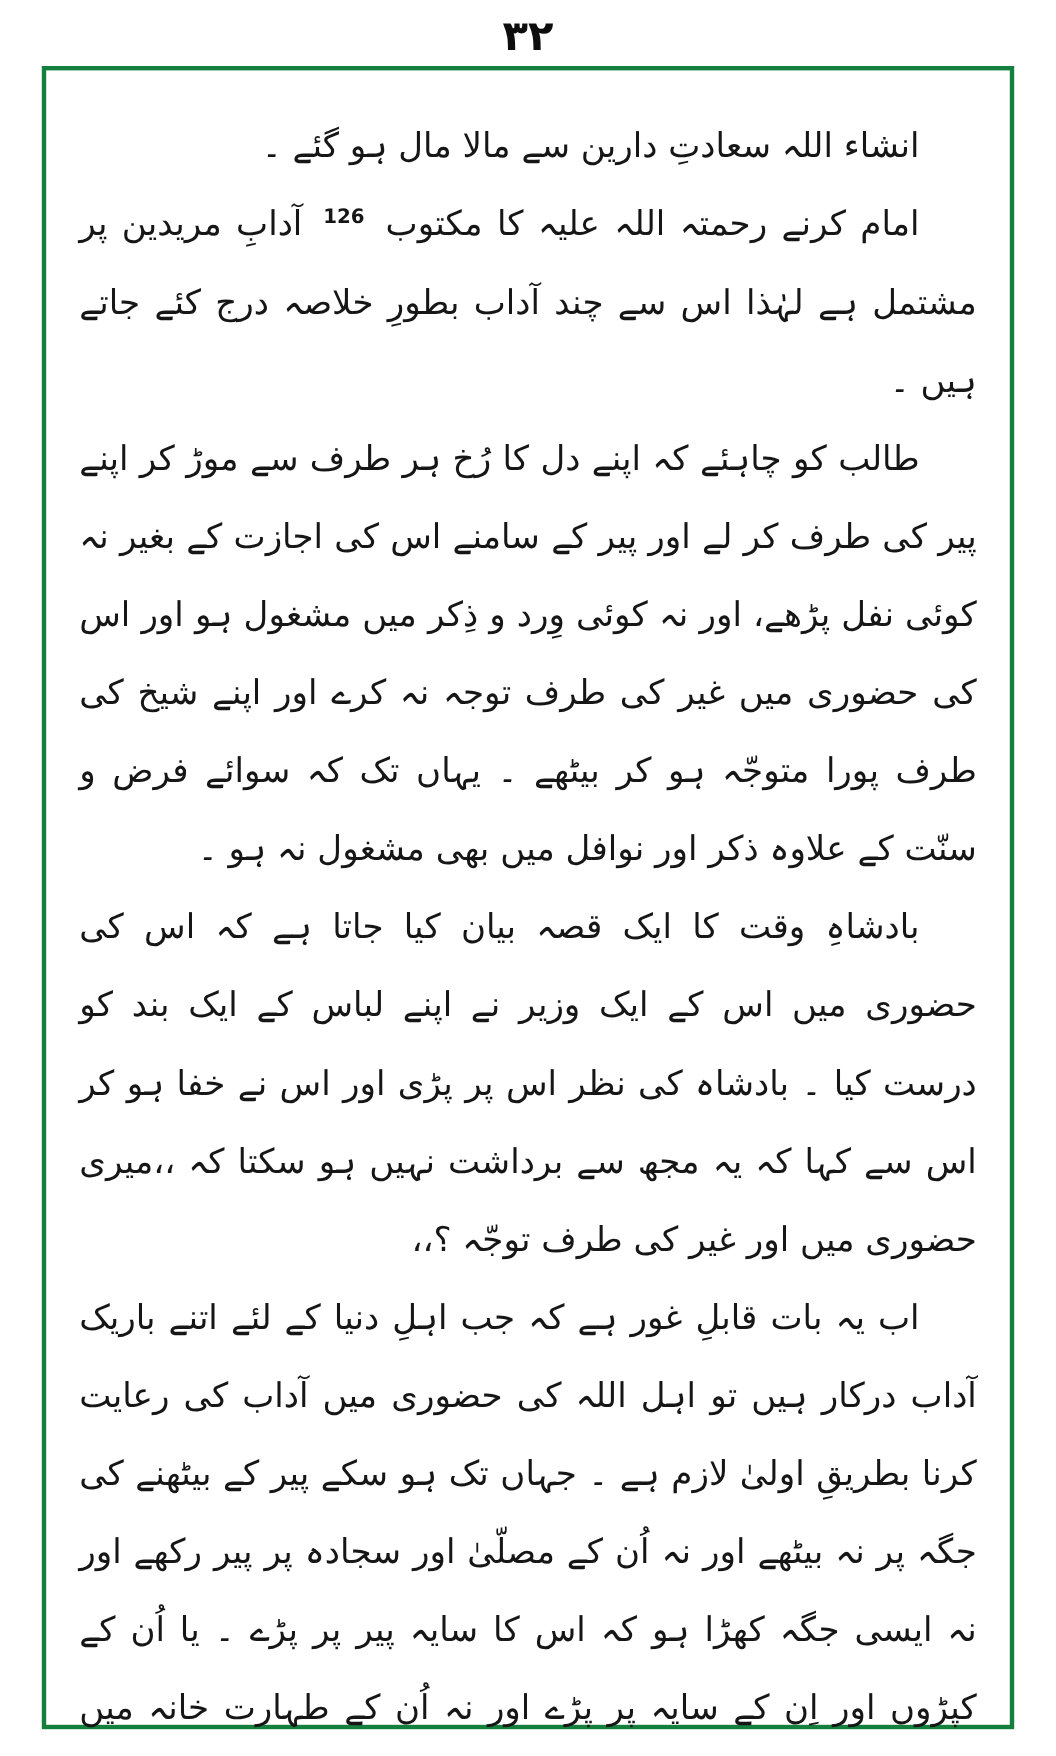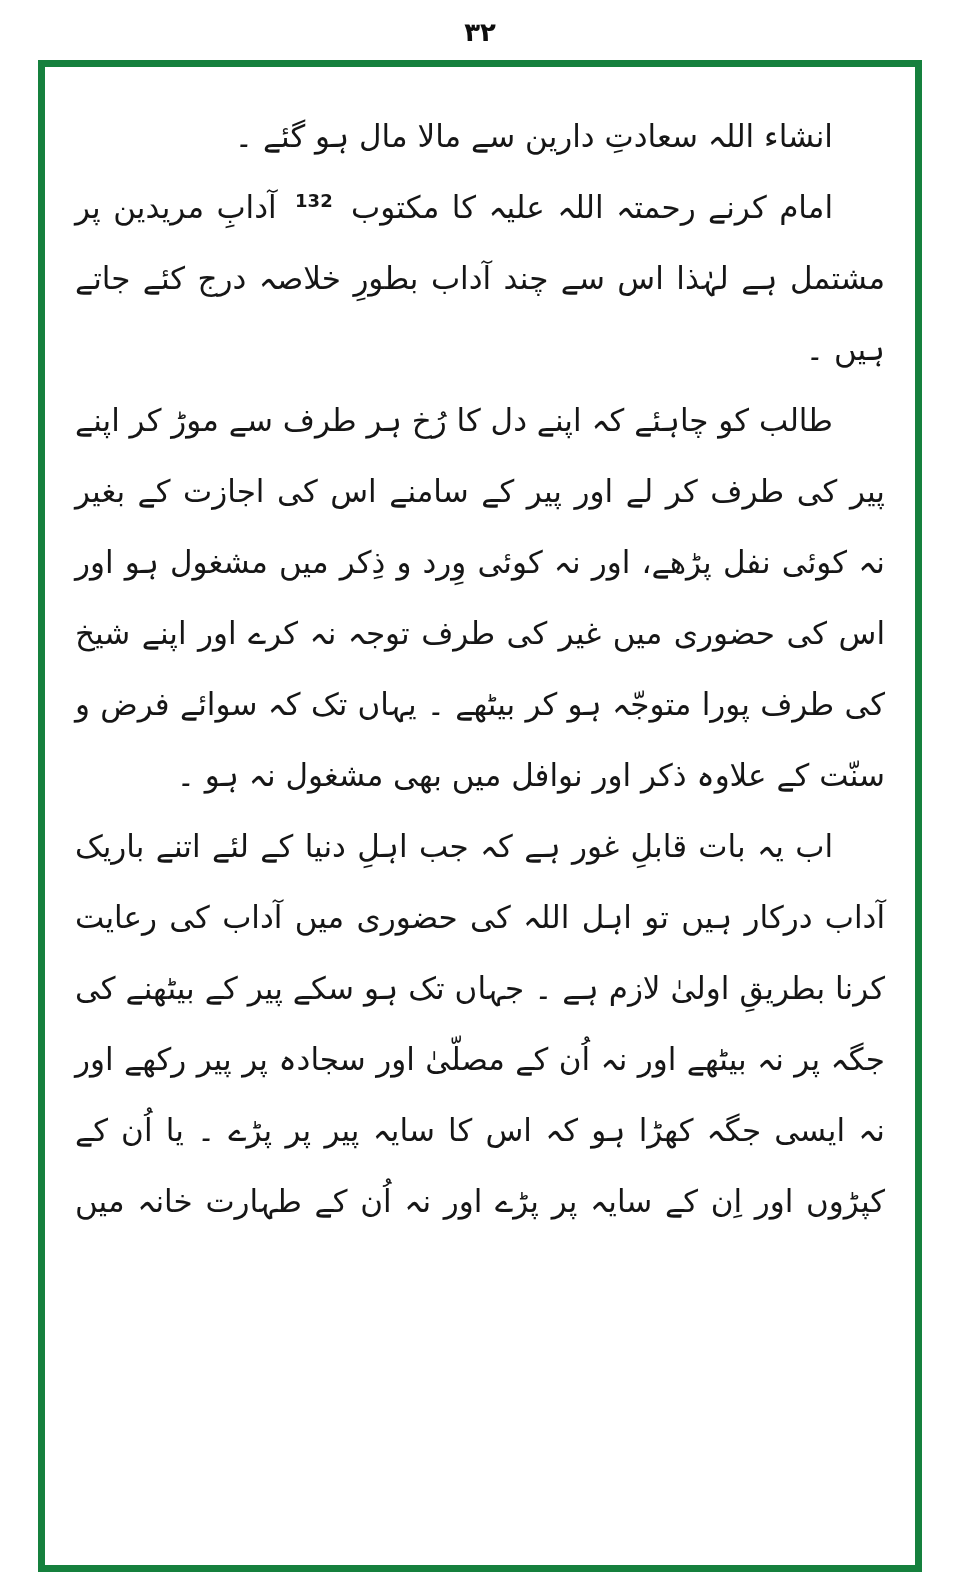--- a/index.html
+++ b/index.html
@@ -14,35 +14,35 @@
   }
   .page {
     position: relative;
     width: 960px;
     height: 1596px;
     background: #ffffff;
     box-sizing: border-box;
   }
   .page-number {
     text-align: center;
-    font-size: 26px;
+    font-size: 38px;
     font-weight: bold;
     padding-top: 8px;
     height: 48px;
     line-height: 48px;
     color: #0d0d0d;
     letter-spacing: 2px;
   }
   .frame {
     position: absolute;
     top: 60px;
     left: 38px;
     right: 38px;
     bottom: 24px;
-    border: 7px solid #15803d;
+    border: 4px solid #15803d;
     box-sizing: border-box;
     padding: 34px 30px 20px 30px;
     background: #ffffff;
   }
   .text {
     direction: rtl;
     text-align: justify;
     font-size: 31px;
     line-height: 71px;
     color: #161616;
@@ -73,23 +73,24 @@
 
   <div class="page-number">۳۲</div>
 
   <div class="frame">
     <div class="text">
 
       <p>انشاء اللہ سعادتِ دارین سے مالا مال ہو گئے ۔</p>
 
 
       <p>
-        <span class="sp-before">امام کرنے رحمتہ اللہ علیہ کا مکتوب</span><sup class="fn">132</sup><span class="sp-after">آدابِ مریدین پر مشتمل ہے لہٰذا اس سے چند آداب بطورِ خلاصہ درج کئے جاتے ہیں ۔</span>
+        <span class="sp-before">امام کرنے رحمتہ اللہ علیہ کا مکتوب</span><sup class="fn">126</sup><span class="sp-after">آدابِ مریدین پر مشتمل ہے لہٰذا اس سے چند آداب بطورِ خلاصہ درج کئے جاتے ہیں ۔</span>
       </p>
 
       <p>طالب کو چاہئے کہ اپنے دل کا رُخ ہر طرف سے موڑ کر اپنے پیر کی طرف کر لے اور پیر کے سامنے اس کی اجازت کے بغیر نہ کوئی نفل پڑھے، اور نہ کوئی وِرد و ذِکر میں مشغول ہو اور اس کی حضوری میں غیر کی طرف توجہ نہ کرے اور اپنے شیخ کی طرف پورا متوجّہ ہو کر بیٹھے ۔ یہاں تک کہ سوائے فرض و سنّت کے علاوہ ذکر اور نوافل میں بھی مشغول نہ ہو ۔</p>
 
+      <p>بادشاہِ وقت کا ایک قصہ بیان کیا جاتا ہے کہ اس کی حضوری میں اس کے ایک وزیر نے اپنے لباس کے ایک بند کو درست کیا ۔ بادشاہ کی نظر اس پر پڑی اور اس نے خفا ہو کر اس سے کہا کہ یہ مجھ سے برداشت نہیں ہو سکتا کہ ،،میری حضوری میں اور غیر کی طرف توجّہ ؟،،</p>
 
       <p class="cont">اب یہ بات قابلِ غور ہے کہ جب اہلِ دنیا کے لئے اتنے باریک آداب درکار ہیں تو اہل اللہ کی حضوری میں آداب کی رعایت کرنا بطریقِ اولیٰ لازم ہے ۔ جہاں تک ہو سکے پیر کے بیٹھنے کی جگہ پر نہ بیٹھے اور نہ اُن کے مصلّیٰ اور سجادہ پر پیر رکھے اور نہ ایسی جگہ کھڑا ہو کہ اس کا سایہ پیر پر پڑے ۔ یا اُن کے کپڑوں اور اِن کے سایہ پر پڑے اور نہ اُن کے طہارت خانہ میں</p>
 
     </div>
   </div>
 </div>
 
 </body></html>

